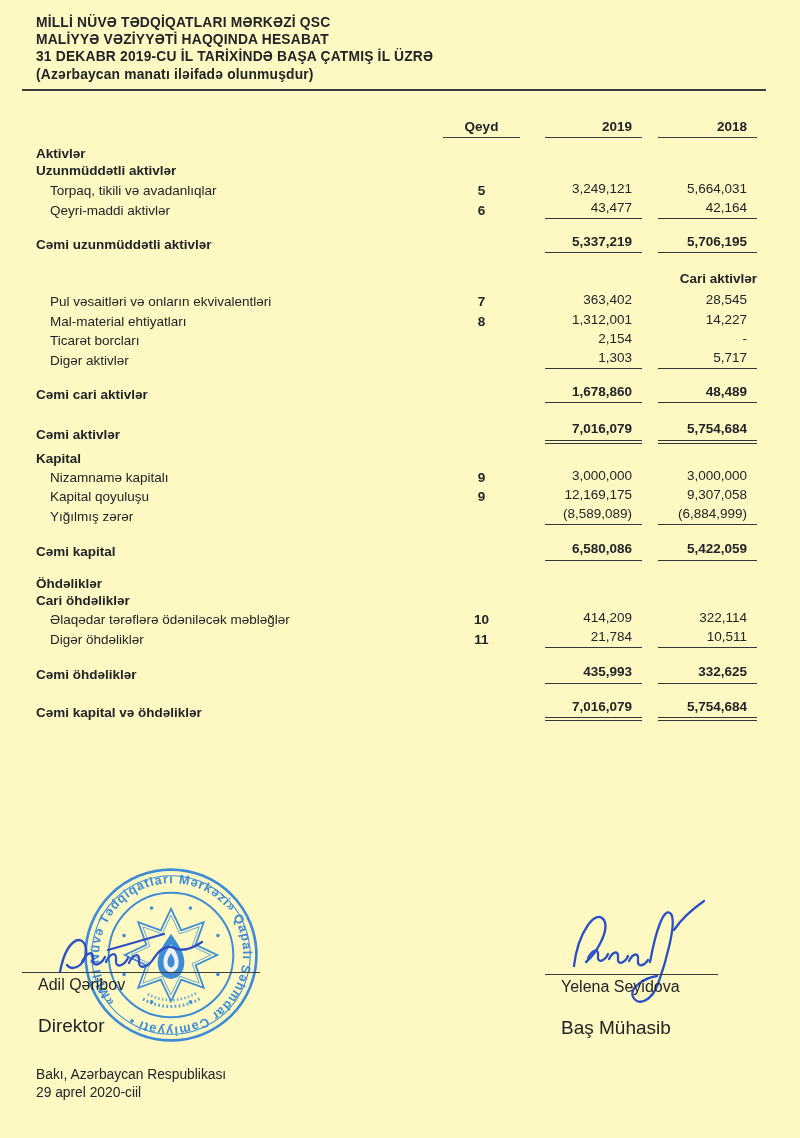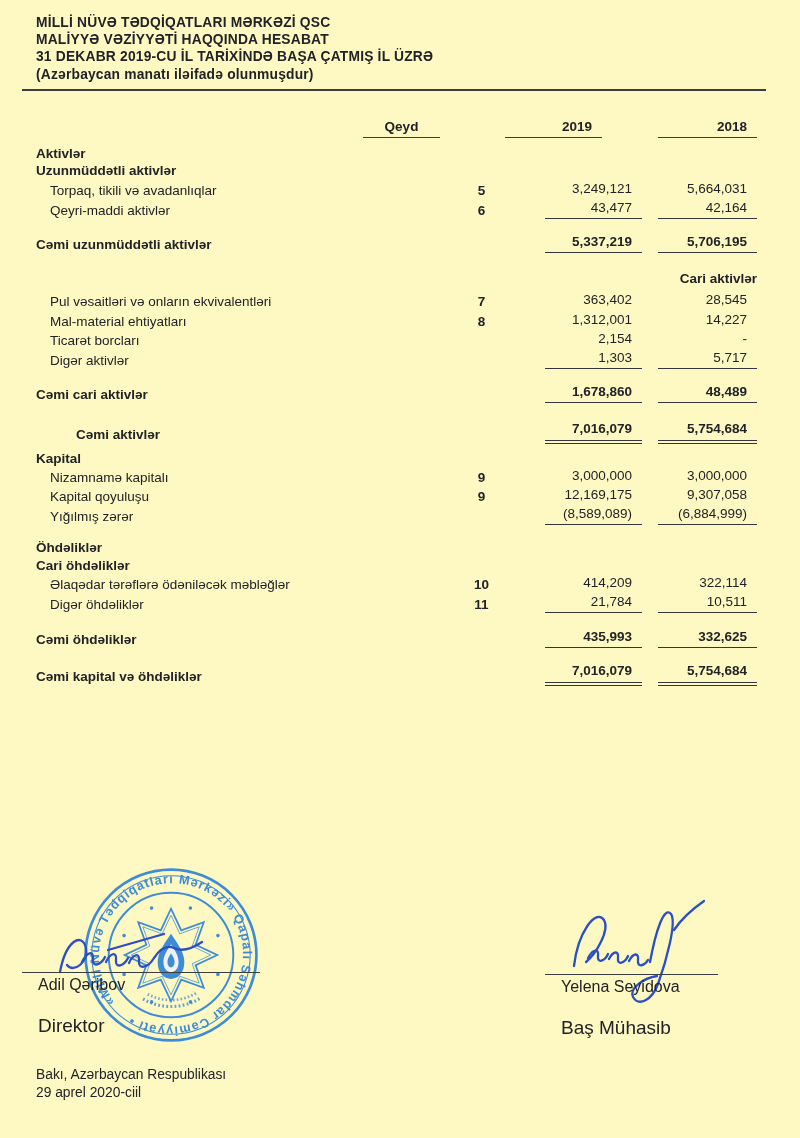--- a/index.html
+++ b/index.html
@@ -25,21 +25,21 @@
   .row { display:flex; align-items:flex-end; line-height:17.2px; }
   .c-label { flex:1 1 auto; }
   .c-qeyd  { width:77px; text-align:center; font-weight:bold; }
   .c-num   { width:97px; text-align:right; padding:0 10px 2px 0; margin-left:25px; }
   .c-num.c-2018 { width:99px; margin-left:16px; }
   .row.section .c-label { font-weight:bold; }
   .row.item .c-label { padding-left:14px; }
   .row.total .c-label, .row.total .c-num { font-weight:bold; }
   .u-single { border-bottom:1.6px solid #33363b; }
   .u-double { border-bottom:4px double #33363b; }
-  .colhead { margin-bottom:7px;gap:40px; }
+  .colhead { margin-bottom:7px; }
   .colhead .c-qeyd, .colhead .c-num {
     font-weight:bold; border-bottom:1.6px solid #3a3d42; padding-bottom:2px;
   }
   
   .stamp { position:absolute; left:82px; top:866px; width:178px; height:178px; opacity:.92; }
   .stamp text { font-family:"Liberation Sans", sans-serif; font-size:14.3px; font-weight:bold; letter-spacing:1.1px; }
   
   .sig-line { border-top:1.6px solid #3a3d42; }
   .sig-left  { position:absolute; left:22px;  top:972px; width:238px; }
   .sig-right { position:absolute; left:545px; top:974px; width:173px; }
@@ -129,21 +129,21 @@
           <span class="c-qeyd"></span>
           <span class="c-num u-single">1,303</span>
           <span class="c-num c-2018 u-single">5,717</span>
         </div>
         <div class="row total" style="margin-top: 14px;">
           <span class="c-label">Cəmi cari aktivlər</span>
           <span class="c-qeyd"></span>
           <span class="c-num u-single">1,678,860</span>
           <span class="c-num c-2018 u-single">48,489</span>
         </div>
-        <div class="row total" style="margin-top: 17px; margin-left: 40px;">
+        <div class="row total" style="margin-top: 17px;">
           <span class="c-label">Cəmi aktivlər</span>
           <span class="c-qeyd"></span>
           <span class="c-num u-double">7,016,079</span>
           <span class="c-num c-2018 u-double">5,754,684</span>
         </div>
         <div class="row section" style="margin-top: 6px;">
           <span class="c-label">Kapital</span>
           <span class="c-qeyd"></span>
           <span class="c-num"></span>
           <span class="c-num c-2018"></span>
@@ -158,20 +158,26 @@
           <span class="c-label">Kapital qoyuluşu</span>
           <span class="c-qeyd">9</span>
           <span class="c-num">12,169,175</span>
           <span class="c-num c-2018">9,307,058</span>
         </div>
         <div class="row item">
           <span class="c-label">Yığılmış zərər</span>
           <span class="c-qeyd"></span>
           <span class="c-num u-single">(8,589,089)</span>
           <span class="c-num c-2018 u-single">(6,884,999)</span>
+        </div>
+        <div class="row total" style="margin-top: 15px;">
+          <span class="c-label">Cəmi kapital</span>
+          <span class="c-qeyd"></span>
+          <span class="c-num u-single">6,580,086</span>
+          <span class="c-num c-2018 u-single">5,422,059</span>
         </div>
         <div class="row section" style="margin-top: 14px;">
           <span class="c-label">Öhdəliklər</span>
           <span class="c-qeyd"></span>
           <span class="c-num"></span>
           <span class="c-num c-2018"></span>
         </div>
         <div class="row section">
           <span class="c-label">Cari öhdəliklər</span>
           <span class="c-qeyd"></span>

